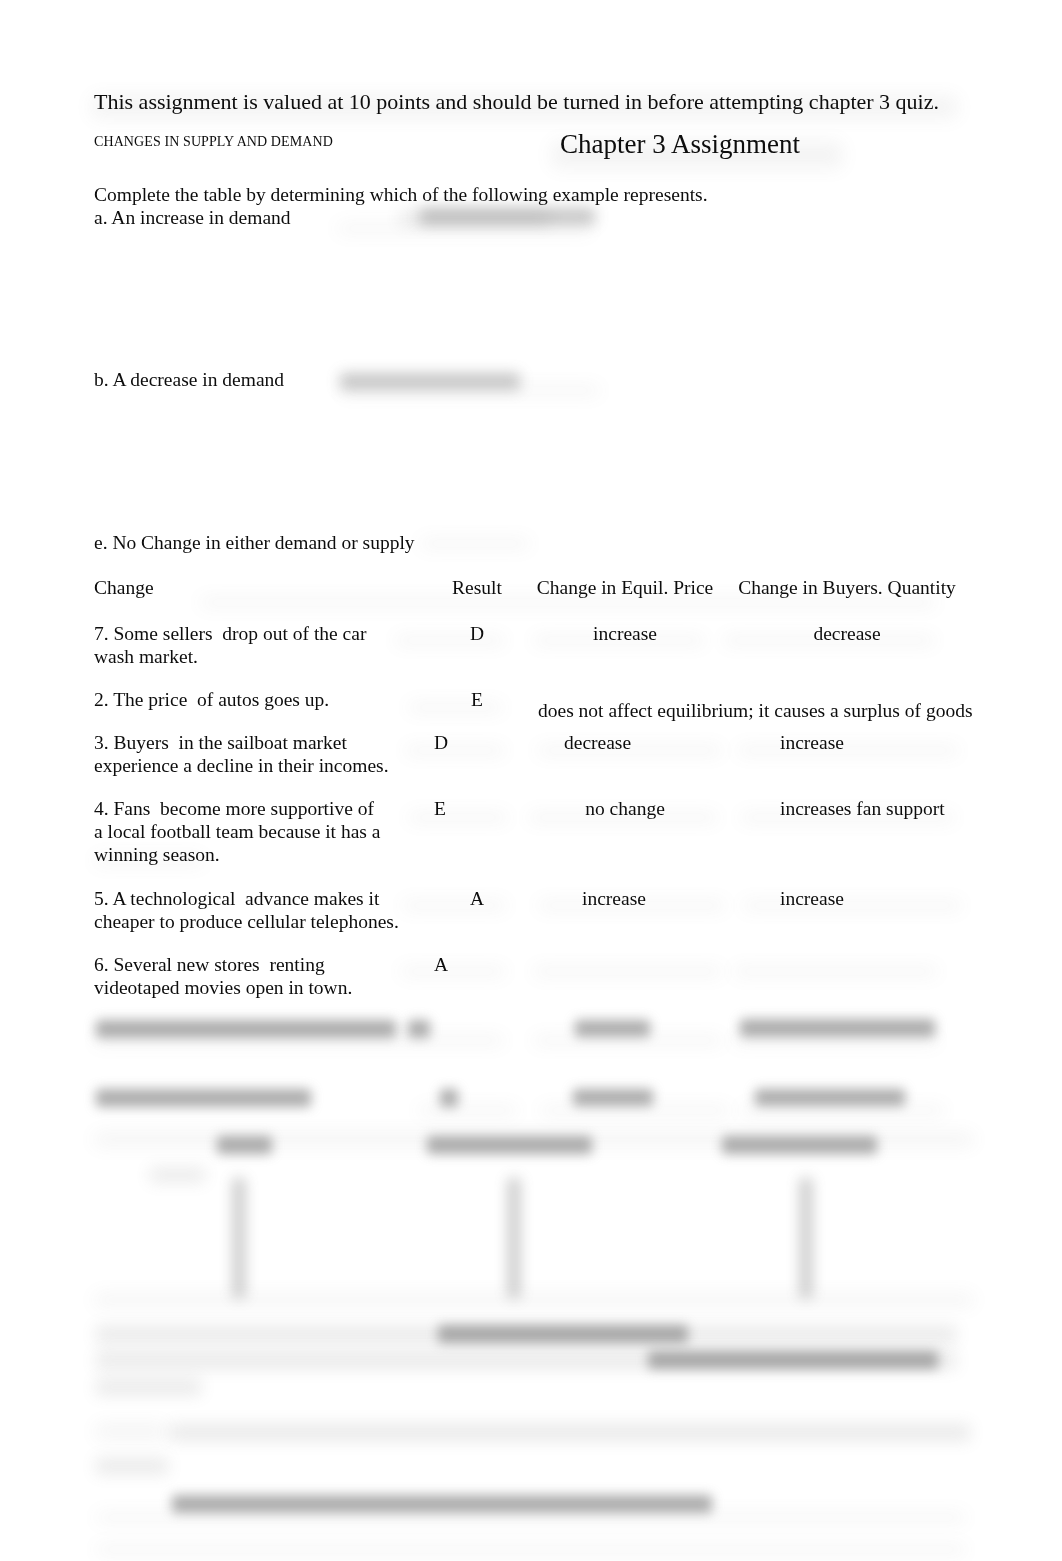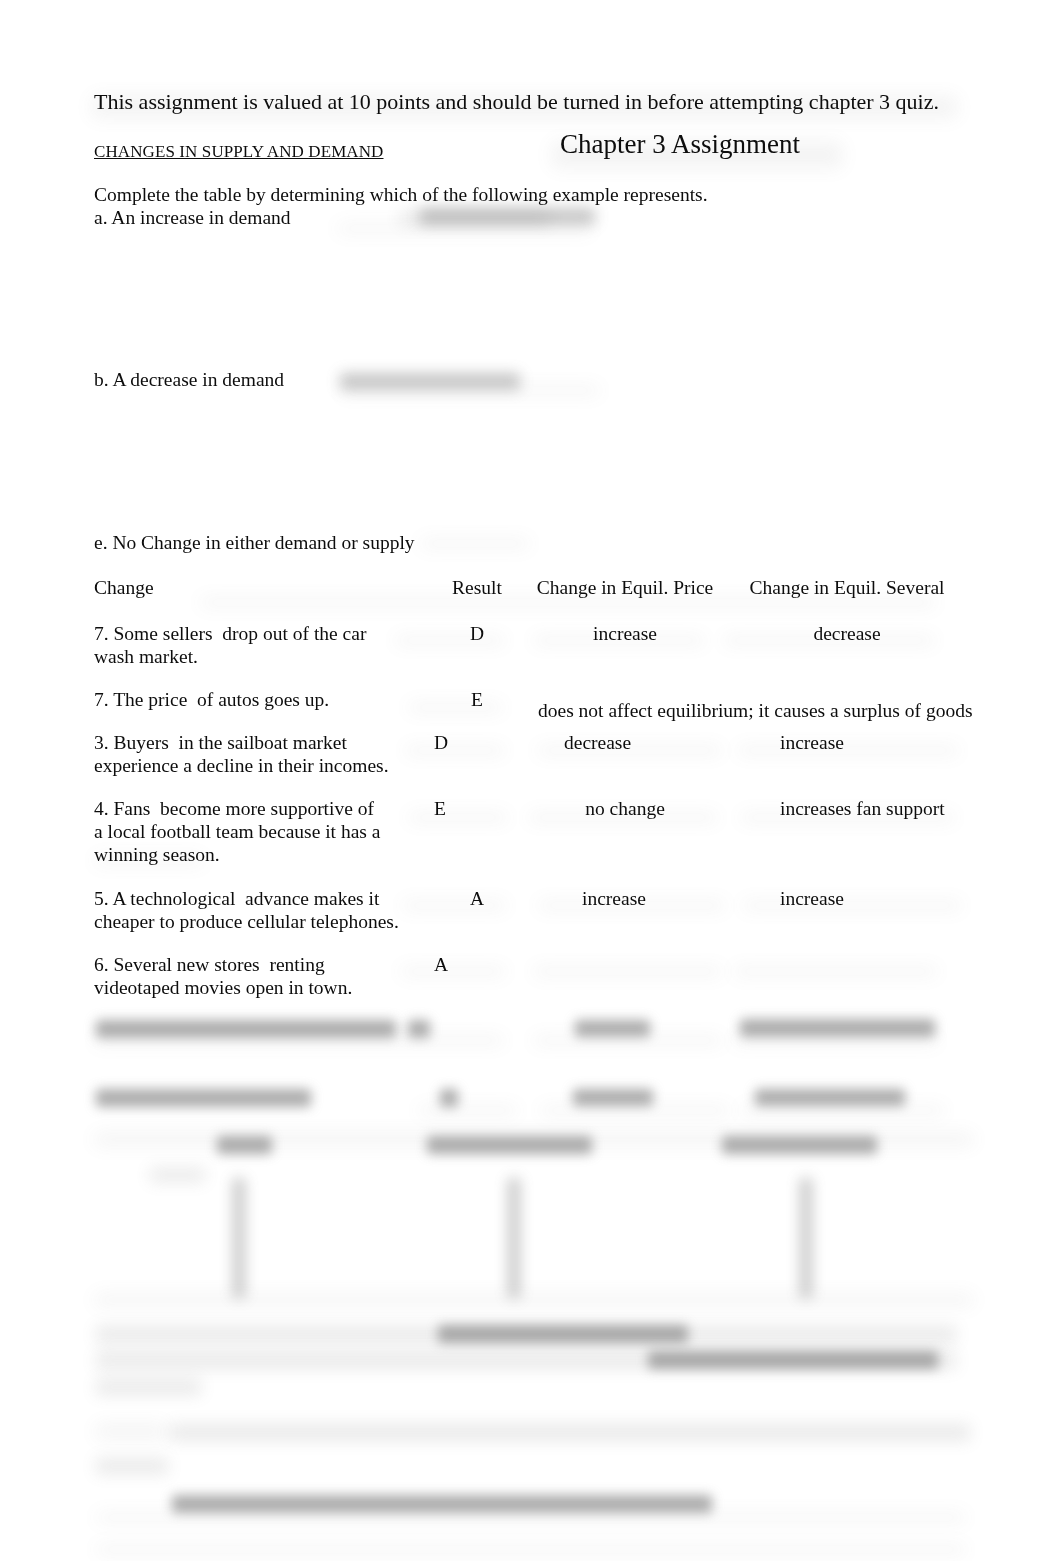--- a/index.html
+++ b/index.html
@@ -21,21 +21,21 @@
   }
 
   
   .txt {
     position: absolute;
     font-size: 19.5px;
     line-height: 23px;
     white-space: pre;
   }
   .intro      { left: 94px; top: 90px;  font-size: 22px; }
-  .subhead    { left: 94px; top: 140px; font-size: 17px; letter-spacing: .1px; text-decoration: underline; }
+  .subhead    { left: 94px; top: 130px; font-size: 14px; letter-spacing: .1px; }
   .doctitle   { left: 560px; top: 133px; font-size: 27px; }
   .instr      { left: 94px; top: 183px; }
   .opt-a      { left: 94px; top: 206px; }
   .opt-b      { left: 94px; top: 368px; }
   .opt-e      { left: 94px; top: 531px; }
 
   
   .tbl {
     position: absolute;
     left: 94px;
@@ -170,33 +170,33 @@
   <div class="txt opt-a">a. An increase in demand</div>
   <div class="txt opt-b">b. A decrease in demand</div>
   <div class="txt opt-e">e. No Change in either demand or supply</div>
 
   <div class="tbl">
 
     <div class="hdr" style="height:46px;">
       <div class="cell c-change">Change</div>
       <div class="cell c-result">Result</div>
       <div class="cell c-price">Change in Equil. Price</div>
-      <div class="cell c-qty">Change in Equil. Several</div>
+      <div class="cell c-qty">Change in Buyers. Quantity</div>
     </div>
 
     <div class="row" style="height:66px;">
       <div class="cell c-change">7. Some sellers  drop out of the car
 wash market.</div>
       <div class="cell c-result r-center">D</div>
       <div class="cell c-price">increase</div>
       <div class="cell c-qty">decrease</div>
     </div>
 
     <div class="row" style="height:43px;">
-      <div class="cell c-change">7. The price  of autos goes up.</div>
+      <div class="cell c-change">2. The price  of autos goes up.</div>
       <div class="cell c-result r-center">E</div>
       <div class="cell c-wide" style="left:444px;width:520px;">does not affect equilibrium; it causes a surplus of goods</div>
     </div>
 
     <div class="row" style="height:66px;">
       <div class="cell c-change">3. Buyers  in the sailboat market
 experience a decline in their incomes.</div>
       <div class="cell c-result r-left">D</div>
       <div class="cell c-price-l" style="left:470px;">decrease</div>
       <div class="cell c-qty-l" style="left:686px;">increase</div>

